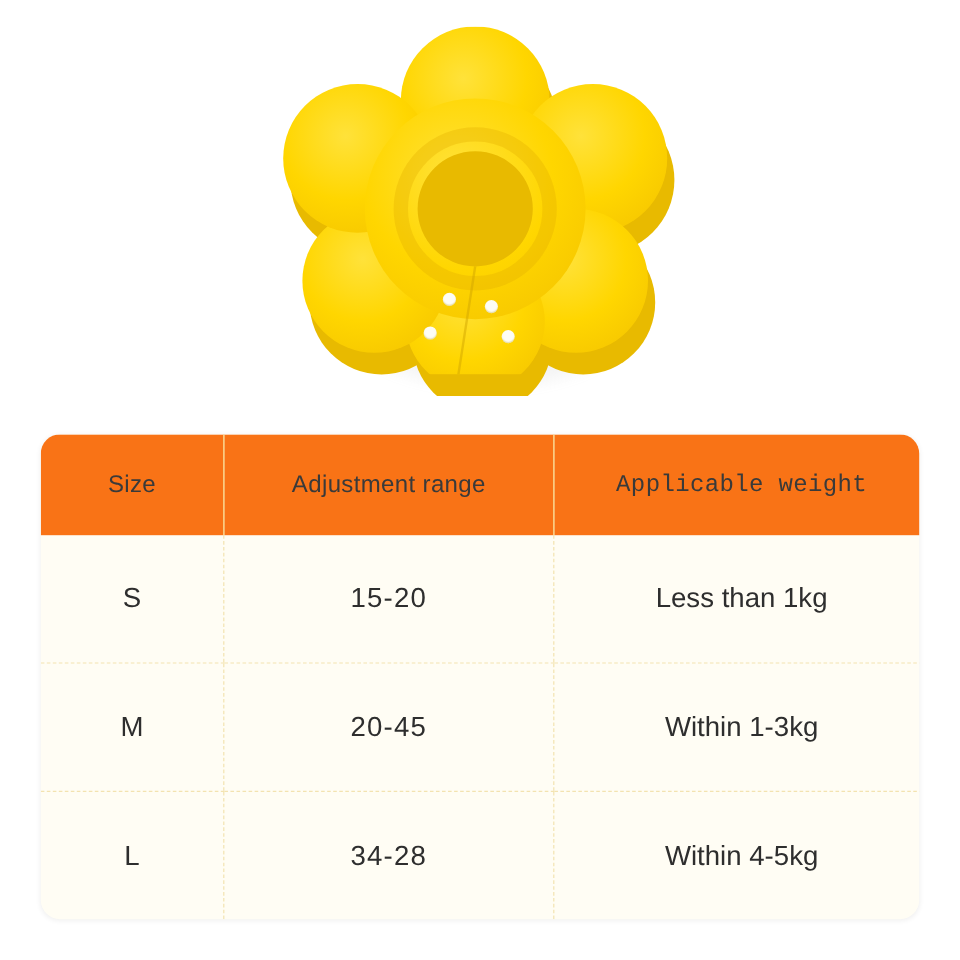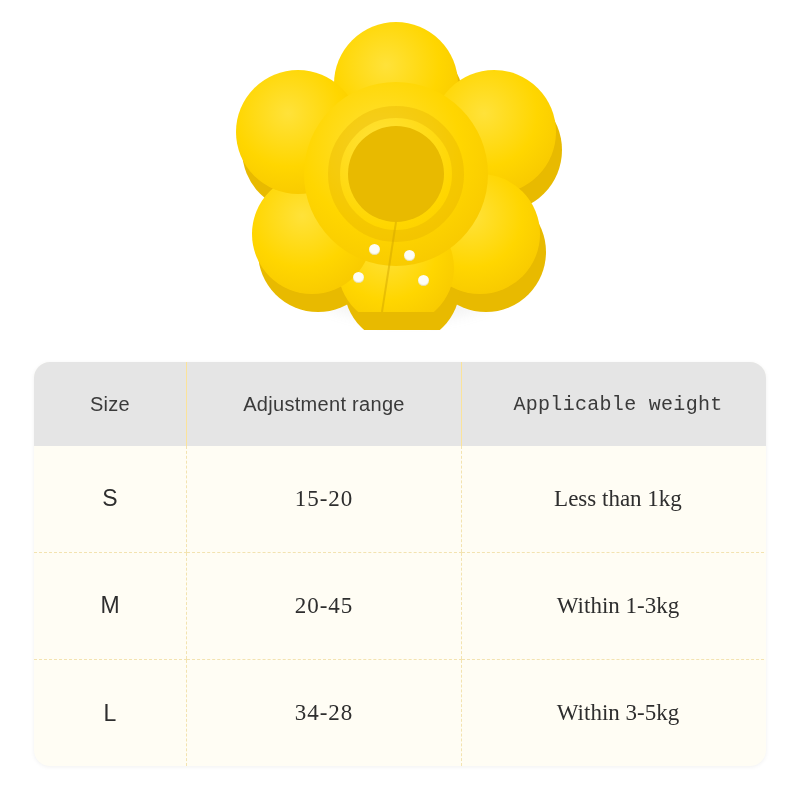--- a/index.html
+++ b/index.html
@@ -81,21 +81,21 @@
     box-shadow: 0 1px 4px rgba(0,0,0,0.06);
     overflow: hidden;
   }
   table.size-table {
     width: 100%;
     height: 100%;
     border-collapse: collapse;
     table-layout: fixed;
   }
   table.size-table thead th {
-    background: #e5e5e5;
+    background: #f97316;
     height: 82px;
     font-size: 20px;
     font-weight: normal;
     color: #3a3a3a;
     letter-spacing: 0.3px;
   }
   table.size-table thead th.col-size { width: 150px; }
   table.size-table thead th.col-range { width: 272px; }
   table.size-table thead th.col-weight { width: 310px; font-family: Liberation Mono, monospace; }
 
@@ -107,21 +107,20 @@
     font-size: 23px;
     color: #2e2e2e;
     text-align: center;
     border-bottom: 1px dashed #f3e3b0;
   }
   table.size-table tbody tr:last-child td {
     border-bottom: none;
   }
   table.size-table tbody td + td {
     border-left: 1px dashed #f3e3b0;
-    font-family: Liberation Serif, serif;
   }
   td.cell-size { font-size: 24px; }
   td.cell-range { font-size: 24px; letter-spacing: 1px; }
   td.cell-weight { font-size: 21px; }
 </style>
 </head>
 <body>
 
 <div class="page">
 
@@ -192,19 +191,19 @@
           <td class="cell-weight">Less than 1kg</td>
         </tr>
         <tr>
           <td class="cell-size">M</td>
           <td class="cell-range">20-45</td>
           <td class="cell-weight">Within 1-3kg</td>
         </tr>
         <tr>
           <td class="cell-size">L</td>
           <td class="cell-range">34-28</td>
-          <td class="cell-weight">Within 3-5kg</td>
+          <td class="cell-weight">Within 4-5kg</td>
         </tr>
       </tbody>
     </table>
   </div>
 
 </div>
 
 </body></html>

